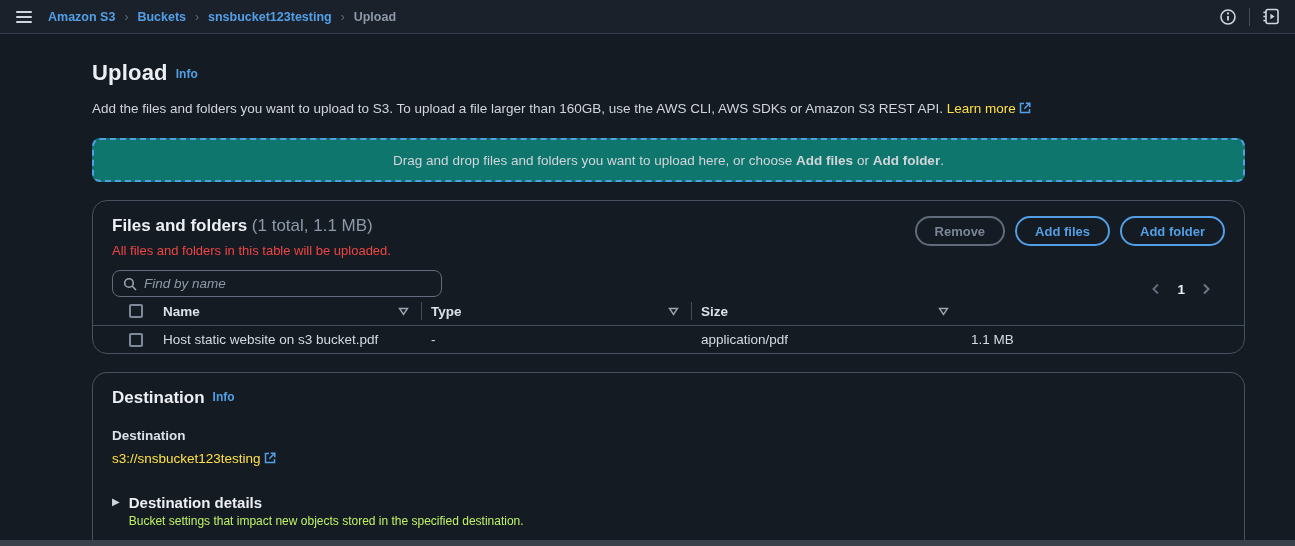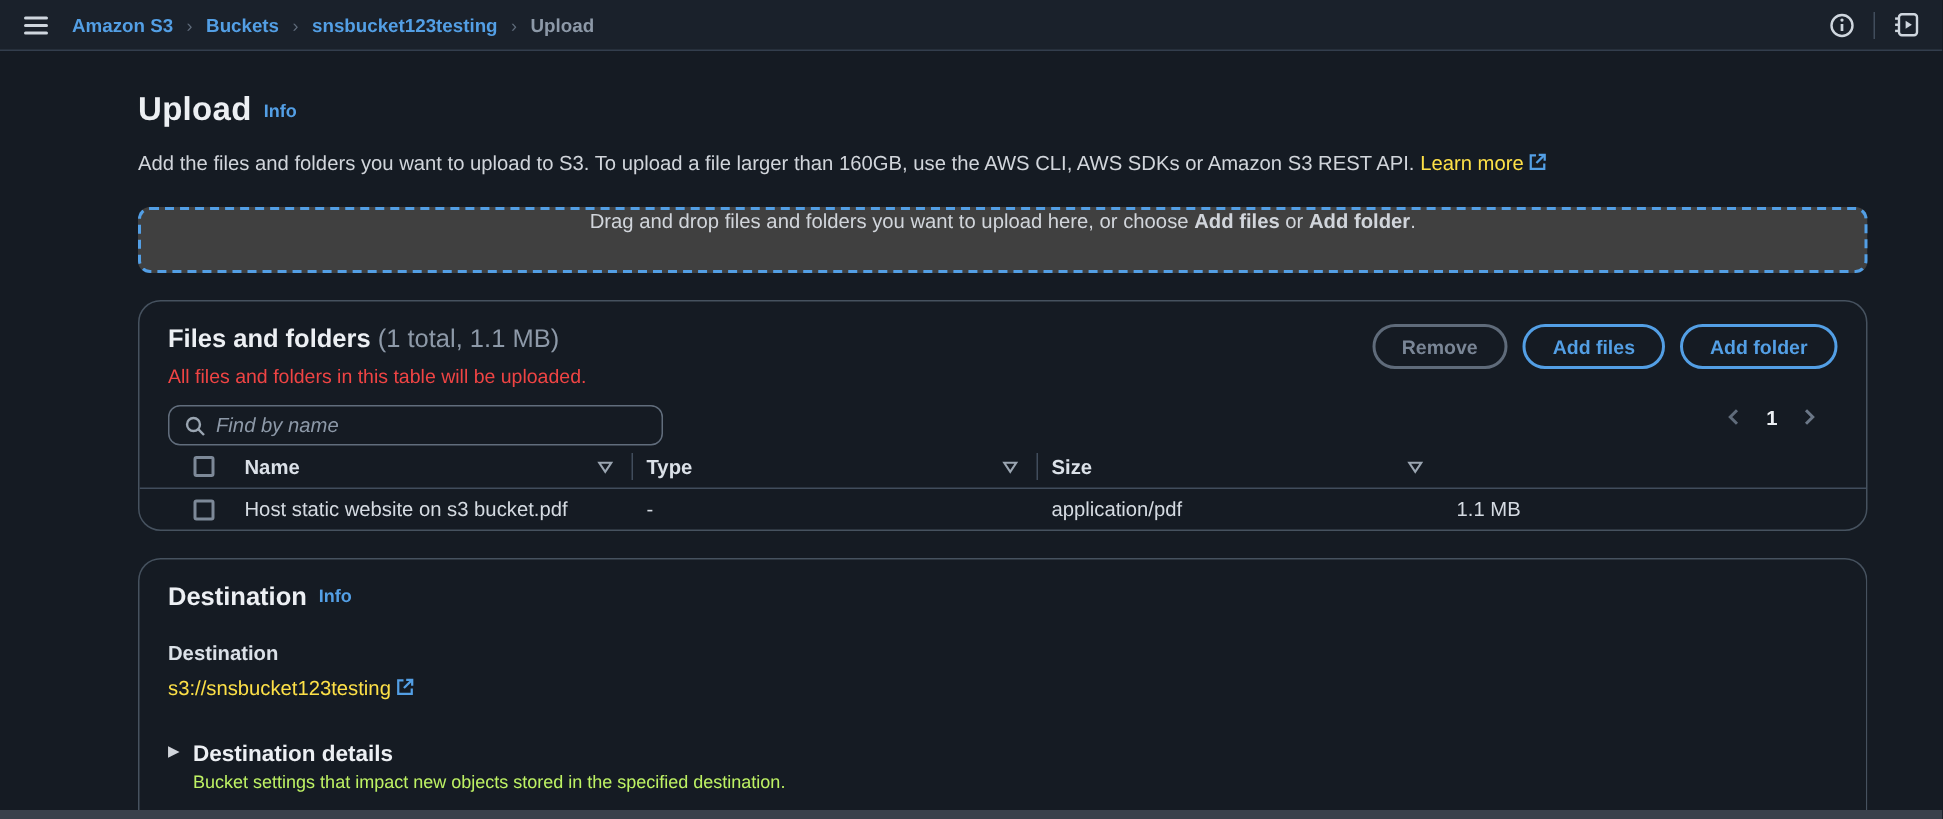--- a/index.html
+++ b/index.html
@@ -44,22 +44,22 @@
   .page-desc { margin-top: 15px; font-size: 13.5px; color: #d1d5db; }
   .text-link { color: #fde047; cursor: pointer; }
   .ext-icon { display: inline-block; vertical-align: -1px; margin-left: 3px; }
 
   
   .dropzone {
     margin-top: 21px;
     height: 44px;
     border: 2px dashed #539fe5;
     border-radius: 8px;
-    background: #404040;
-    display: flex; justify-content: center;
+    background: #0f766e;
+    display: flex; align-items: center; justify-content: center;
     font-size: 13.5px; color: #d1d5db;
   }
   .dropzone b { font-weight: 700; }
 
   
   .panel {
     margin-top: 18px;
     border: 1px solid #46525f;
     border-radius: 15px;
     background: #151b23;
@@ -74,21 +74,21 @@
   .btn {
     height: 30px; padding: 0 18px;
     border-radius: 18px; background: transparent;
     font-family: "Liberation Sans", sans-serif;
     font-size: 13px; font-weight: 700; cursor: pointer;
   }
   .btn-disabled { border: 2px solid #5f6b7a; color: #7a8696; cursor: not-allowed; }
   .btn-normal { border: 2px solid #539fe5; color: #539fe5; }
 
   
-  .filter-row { display: flex; justify-content: space-between; align-items: flex-start; padding: 12px 19px 0 19px; }
+  .filter-row { display: flex; justify-content: space-between; align-items: flex-end; padding: 12px 19px 0 19px; }
   .search-box {
     display: flex; align-items: center; gap: 7px;
     width: 330px; height: 27px;
     border: 1px solid #616d7c; border-radius: 8px;
     padding: 0 10px; background: #151b23;
   }
   .search-box input {
     flex: 1; background: transparent; border: none; outline: none;
     font-family: "Liberation Sans", sans-serif;
     font-size: 13.5px; font-style: italic; color: #d1d5db;

